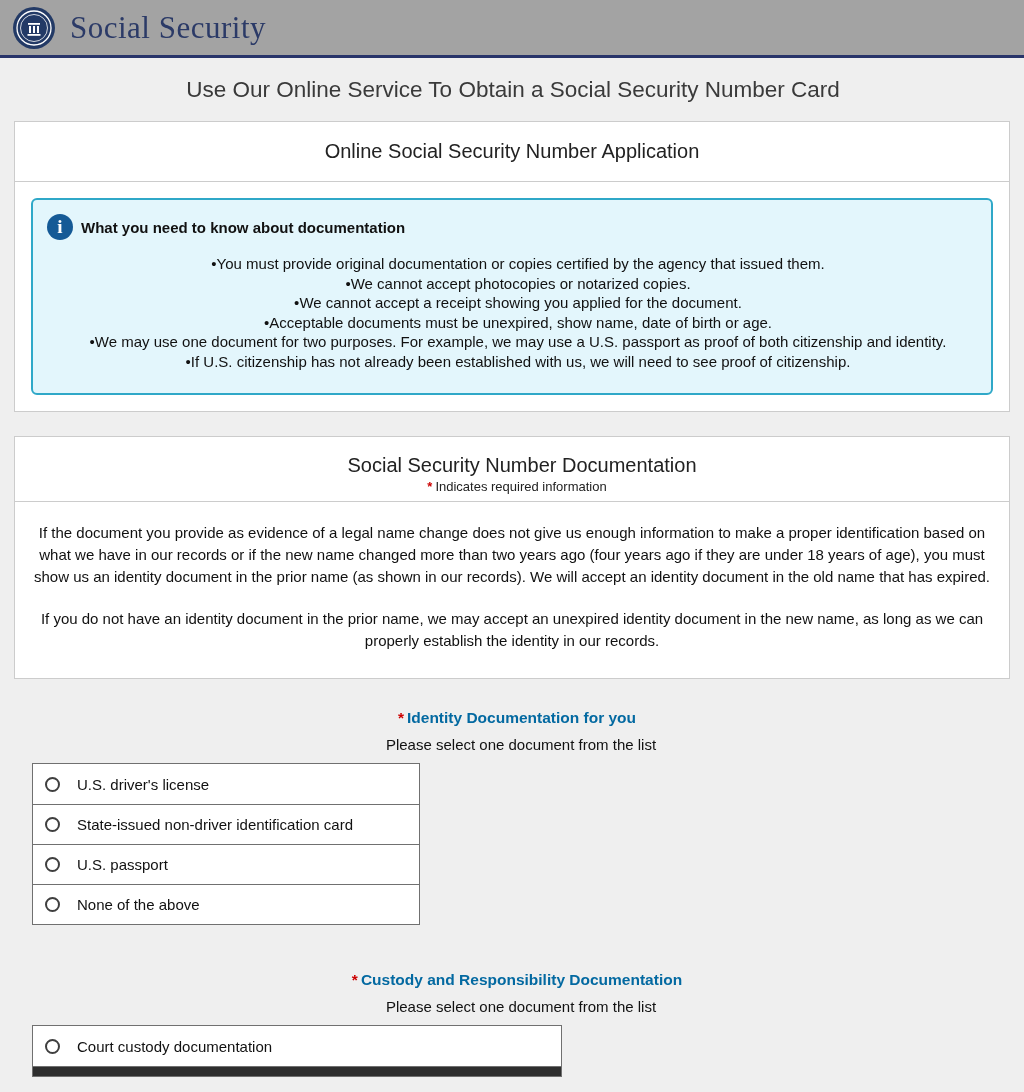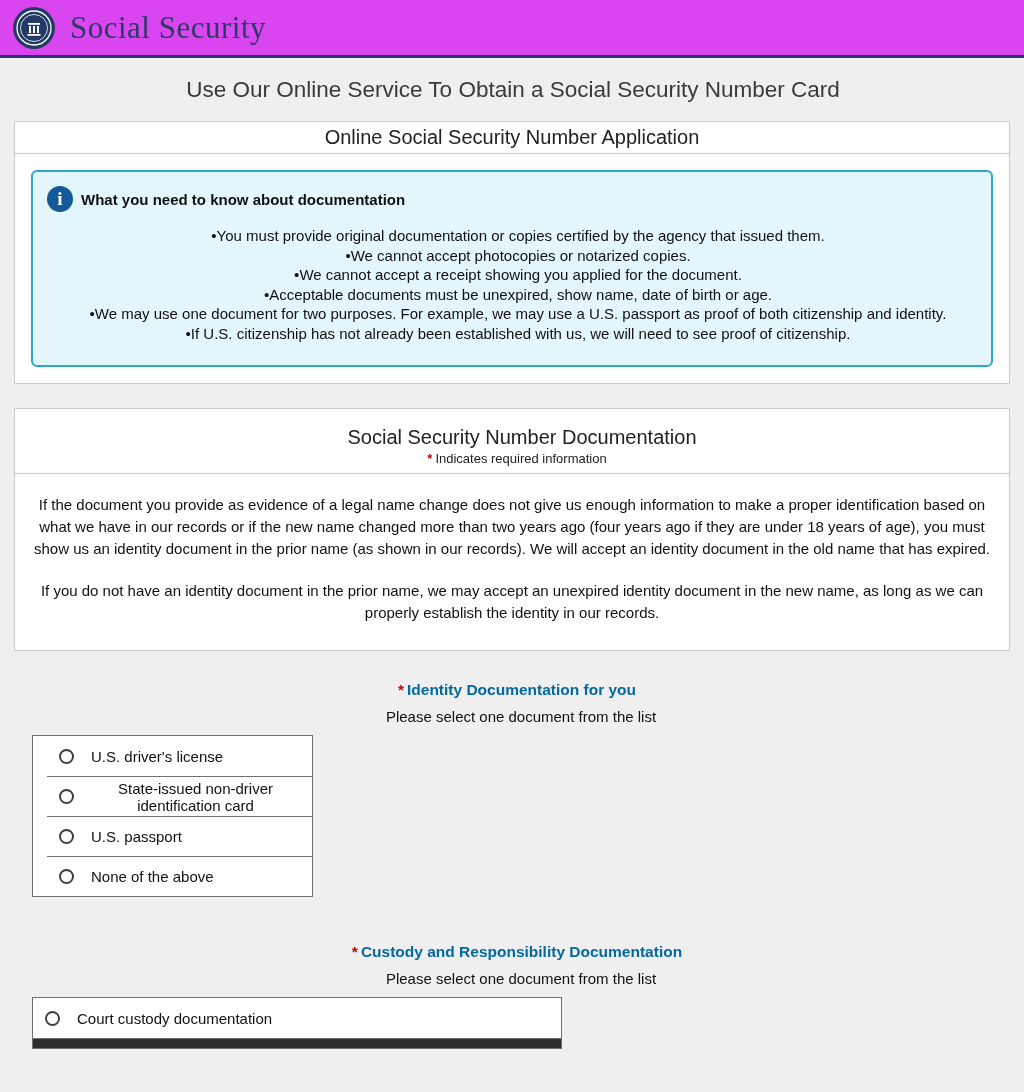--- a/index.html
+++ b/index.html
@@ -7,21 +7,21 @@
   body {
     height: 1092px;
     overflow: hidden;
     background: #efefef;
     font-family: "Liberation Sans", sans-serif;
     color: #1a1a1a;
   }
 
   
   .site-header {
-    background: #d946ef;
+    background: #a3a3a3;
     height: 58px;
     border-bottom: 3px solid #28346a;
     display: flex;
     align-items: center;
     padding-left: 12px;
   }
   .brand-text {
     font-family: "Liberation Serif", serif;
     font-size: 31px;
     color: #2b3a67;
@@ -35,21 +35,21 @@
     font-size: 22.5px;
     font-weight: 400;
     color: #3a3a3a;
     margin: 19px 0 18px 2px;
   }
 
   .card {
     background: #ffffff;
     border: 1px solid #cccccc;
   }
-  .card-header { padding: 4px 16px; }
+  .card-header { padding: 18px 16px; }
   .card-title {
     font-size: 20px;
     font-weight: 400;
     color: #222222;
   }
   .divider { border-top: 1px solid #cccccc; }
 
   
   .info-wrap { padding: 16px; }
   .info-box {
@@ -123,21 +123,21 @@
   .instruction {
     font-size: 15px;
     color: #111111;
     margin: 9px 0 10px 8px;
   }
   .radio-list {
     background: #ffffff;
     border: 1px solid #707070;
     margin-left: 8px;
   }
-  .radio-list.identity { width: 281px; padding-left: 14px; }
+  .radio-list.identity { width: 388px; }
   .radio-list.custody { width: 530px; }
   .radio-row {
     display: flex;
     align-items: center;
     height: 40px;
     padding: 0 12px;
     cursor: pointer;
   }
   .radio-row + .radio-row { border-top: 1px solid #707070; }
   .radio-circle {

